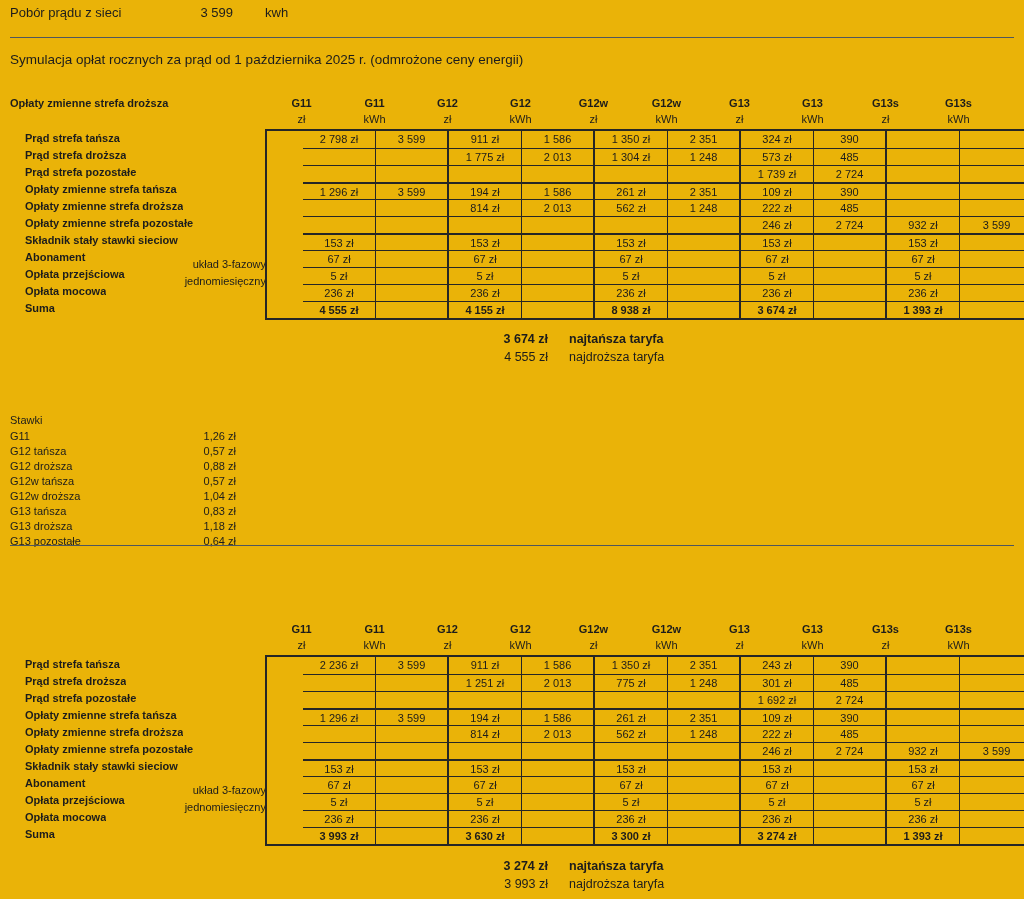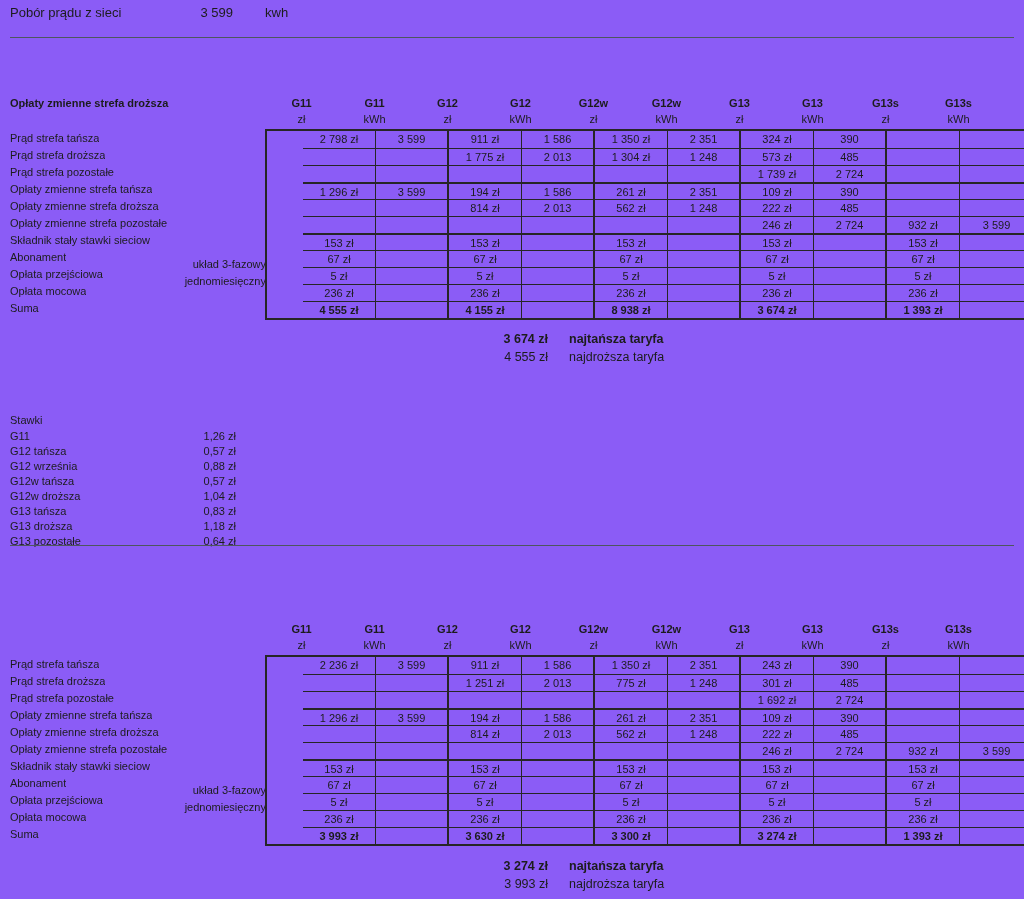--- a/index.html
+++ b/index.html
@@ -1,35 +1,35 @@
 <!DOCTYPE html>
 <html><head>
 <meta charset="utf-8">
 <style>
   html,body{margin:0;padding:0;}
   body{background:#eaf0f6;font-family:"Liberation Sans",sans-serif;color:#1c1c1c;}
-  .page{position:relative;width:1024px;height:899px;overflow:hidden;background:#8b5cf6;}
+  .page{position:relative;width:1024px;height:899px;overflow:hidden;background:#eab308;}
 
   .intake-label{position:absolute;left:10px;top:5px;font-size:13px;}
   .intake-value{position:absolute;left:110px;top:5px;width:123px;text-align:right;font-size:13px;}
   .intake-unit{position:absolute;left:265px;top:5px;font-size:13px;}
 
   .hline{position:absolute;left:10px;width:1004px;height:0;border-top:1px solid #4e565e;}
 
   .sec-title{position:absolute;left:10px;font-size:13.5px;white-space:nowrap;}
 
   .section{position:absolute;left:0;width:1024px;}
   .corner{position:absolute;left:10px;top:0;font-weight:bold;font-size:11px;line-height:17px;white-space:nowrap;}
   .tariff-row{position:absolute;left:265px;top:0;display:grid;grid-template-columns:repeat(10,73px);}
   .units-row{position:absolute;left:265px;top:16px;display:grid;grid-template-columns:repeat(10,73px);}
   .hc{height:17px;line-height:17px;text-align:center;font-size:11px;}
   .hc.b{font-weight:bold;}
   .labels{position:absolute;left:10px;top:35px;width:256px;}
   .lrow{height:17px;line-height:17px;display:flex;font-size:11px;}
-  .lrow .lbl{font-weight:normal;white-space:nowrap;overflow:hidden;}
+  .lrow .lbl{font-weight:bold;white-space:nowrap;overflow:hidden;margin-left:15px;}
   .lrow .ann{margin-left:auto;white-space:nowrap;padding-left:2px;margin-top:24px;}
   .grid{position:absolute;left:265px;top:34px;display:grid;grid-template-columns:repeat(10,73px);border:2px solid #262626;padding-left:36px;}
   .c{height:17px;line-height:16px;font-size:11px;text-align:center;border-right:1px solid #262626;border-top:1px solid #262626;box-sizing:border-box;overflow:hidden;}
   .c.gs{border-right-width:2px;}
   .c.lc{border-right:none;}
   .c.fr{border-top:none;}
   .c.tt{border-top-width:2px;}
   .c.sm{font-weight:bold;}
 
   .summary{position:absolute;left:0;width:1024px;height:17px;font-size:12.5px;}
@@ -45,20 +45,21 @@
 <body>
 
 <div class="page">
 
   <span class="intake-label">Pobór prądu z sieci</span>
   <span class="intake-value">3 599</span>
   <span class="intake-unit">kwh</span>
 
   <div class="hline" style="top:37px"></div>
 
+  <div class="sec-title" style="top:52px">Symulacja opłat rocznych za prąd od 1 października 2025 r. (odmrożone ceny energii)</div>
 
   <div class="section" style="top:95px;height:232px">
       <div class="corner">Opłaty zmienne strefa droższa</div>
       <div class="tariff-row">
         <div class="hc b">G11</div>
         <div class="hc b">G11</div>
         <div class="hc b">G12</div>
         <div class="hc b">G12</div>
         <div class="hc b">G12w</div>
         <div class="hc b">G12w</div>
@@ -244,21 +245,21 @@
     <div class="st-items">
         <div class="st-row">
           <span>G11</span>
           <span>1,26 zł</span>
         </div>
         <div class="st-row">
           <span>G12 tańsza</span>
           <span>0,57 zł</span>
         </div>
         <div class="st-row">
-          <span>G12 września</span>
+          <span>G12 droższa</span>
           <span>0,88 zł</span>
         </div>
         <div class="st-row">
           <span>G12w tańsza</span>
           <span>0,57 zł</span>
         </div>
         <div class="st-row">
           <span>G12w droższa</span>
           <span>1,04 zł</span>
         </div>

